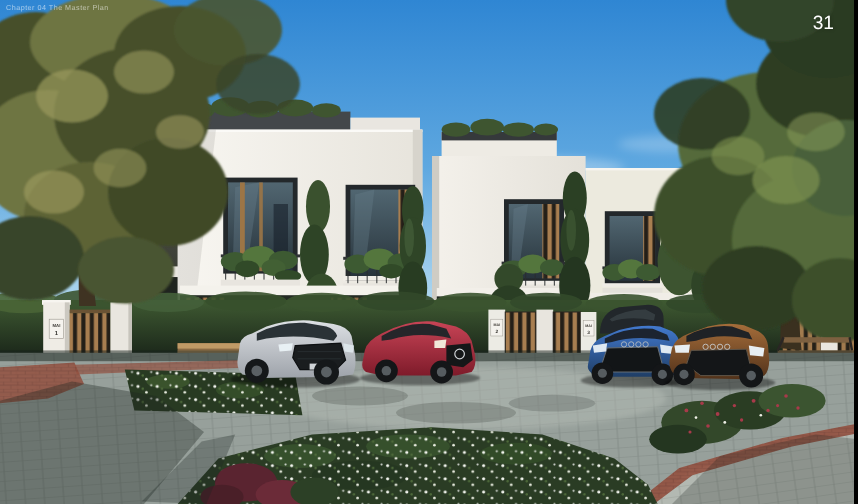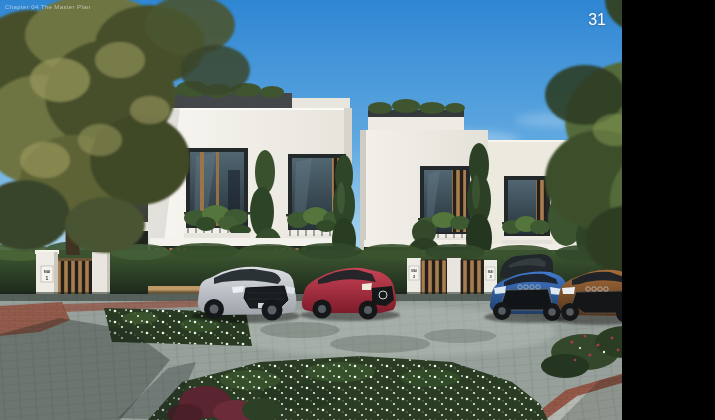--- a/index.html
+++ b/index.html
@@ -1,16 +1,16 @@
 <!DOCTYPE html>
 <html><head>
 <meta charset="utf-8">
 <style>
   html,body{margin:0;padding:0;background:#000;}
-  #stage{position:relative;width:622px;height:420px;overflow:hidden;
+  #stage{position:relative;width:711px;height:420px;overflow:hidden;
          font-family:"Liberation Sans",sans-serif;text-decoration:underline;}
   #stage svg{position:absolute;left:0;top:0;display:block;}
   .watermark{position:absolute;left:5px;top:4px;font-size:6px;letter-spacing:.4px;
              color:rgba(255,255,255,.55);z-index:5;white-space:nowrap;}
   .page-number{position:absolute;right:16px;top:11px;font-size:16px;font-weight:400;
                color:#ffffff;text-shadow:0 0 3px rgba(0,0,0,.35);z-index:5;}
   .sign-name{font:700 3.6px "Liberation Sans",sans-serif;fill:#3c3a36;text-anchor:middle;}
   .sign-num{font:700 5px "Liberation Sans",sans-serif;fill:#34322e;text-anchor:middle;}
   .sign-name-sm{font:700 3px "Liberation Sans",sans-serif;fill:#45423c;text-anchor:middle;}
   .sign-num-sm{font:700 4px "Liberation Sans",sans-serif;fill:#3a3834;text-anchor:middle;}

